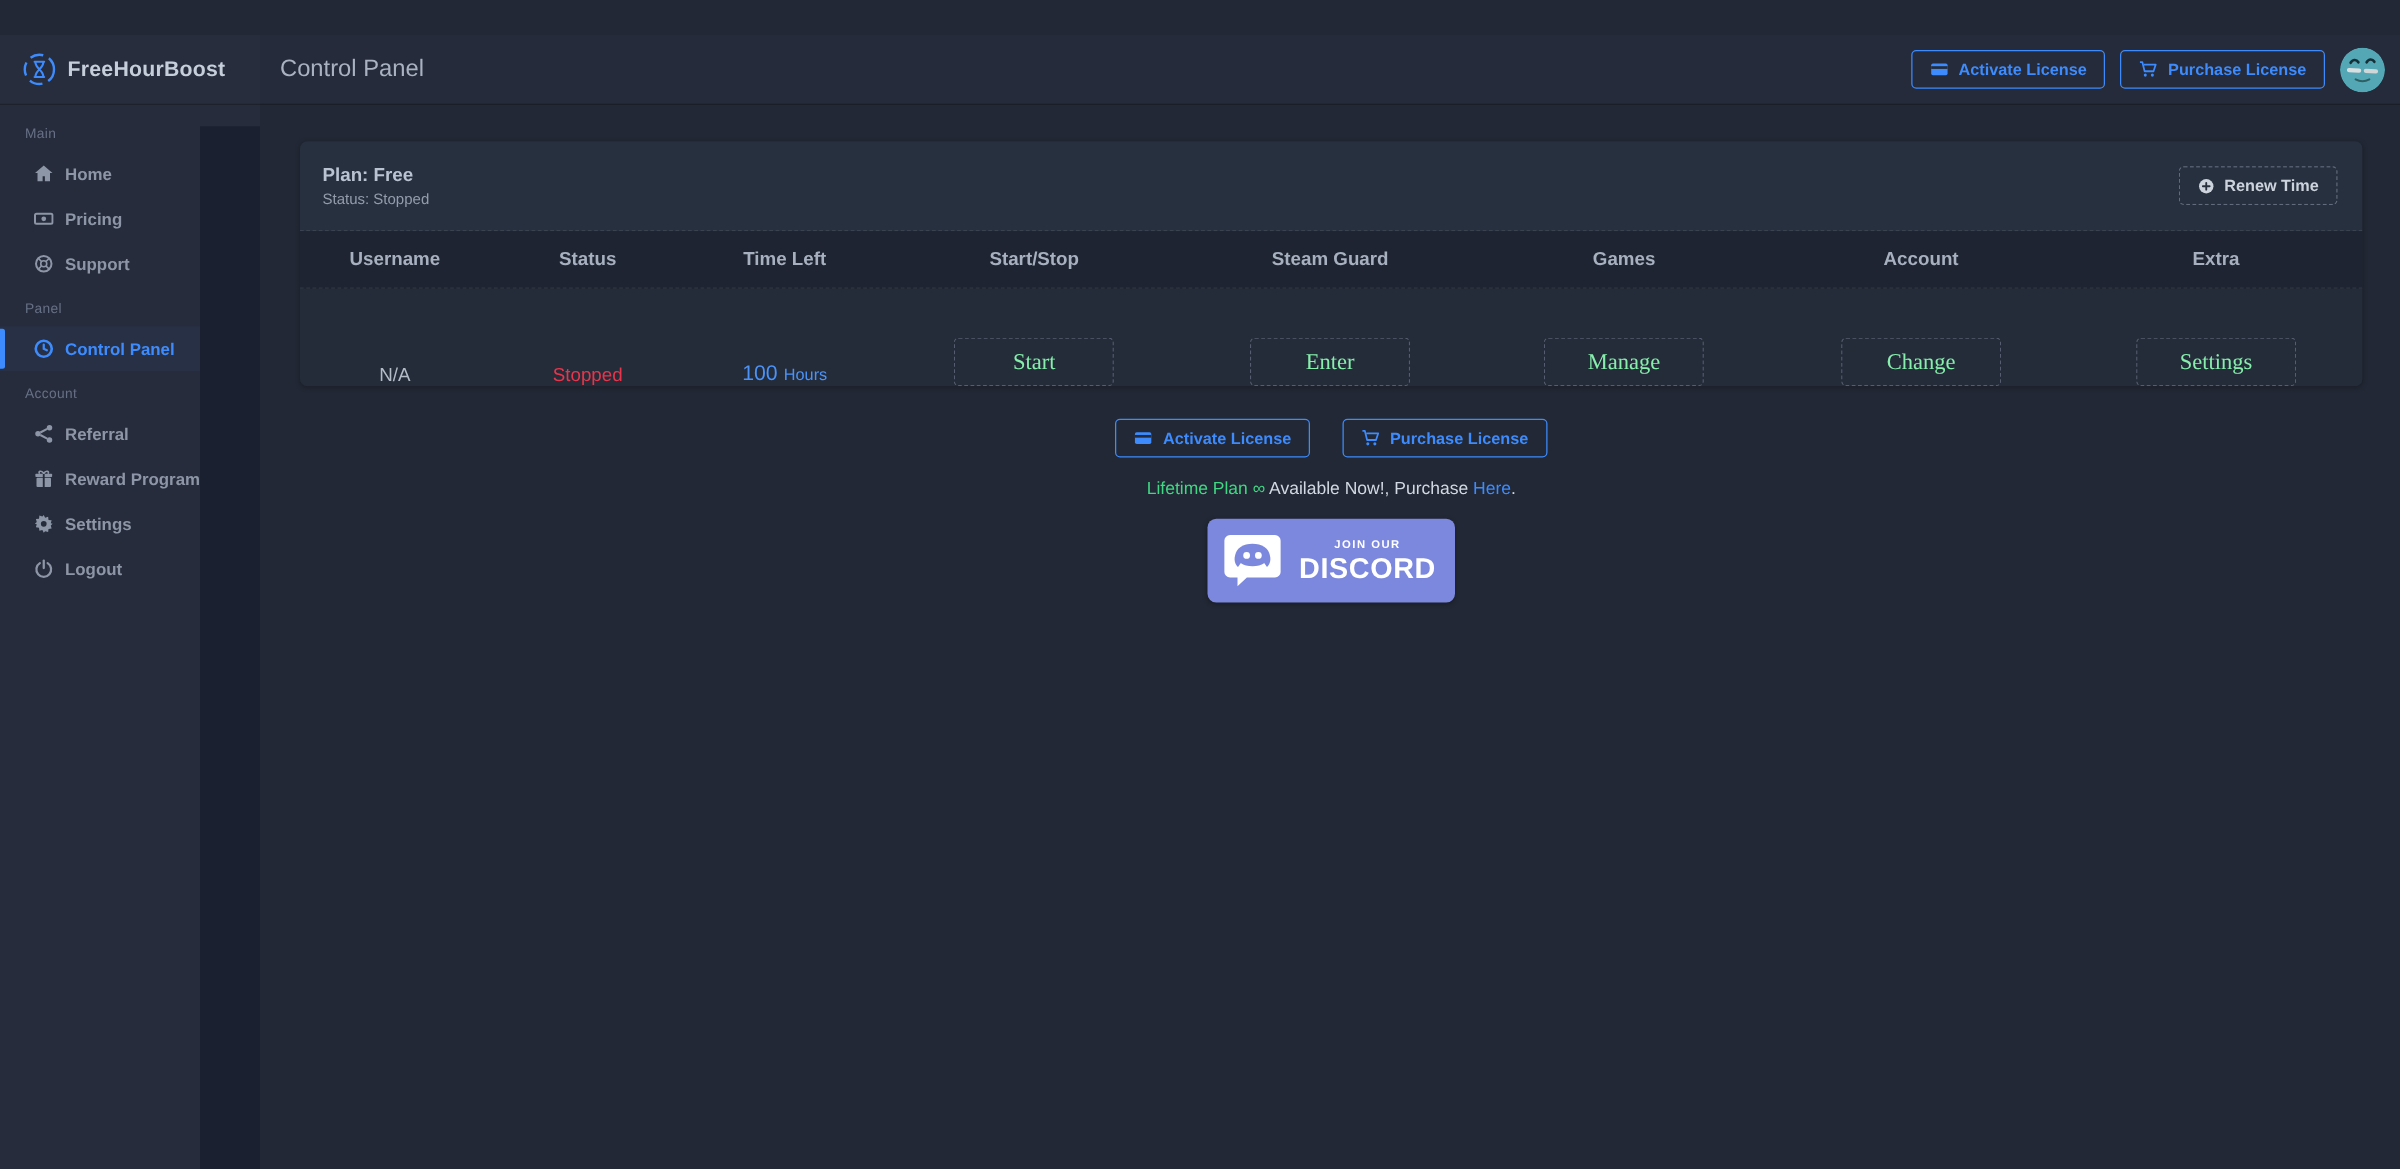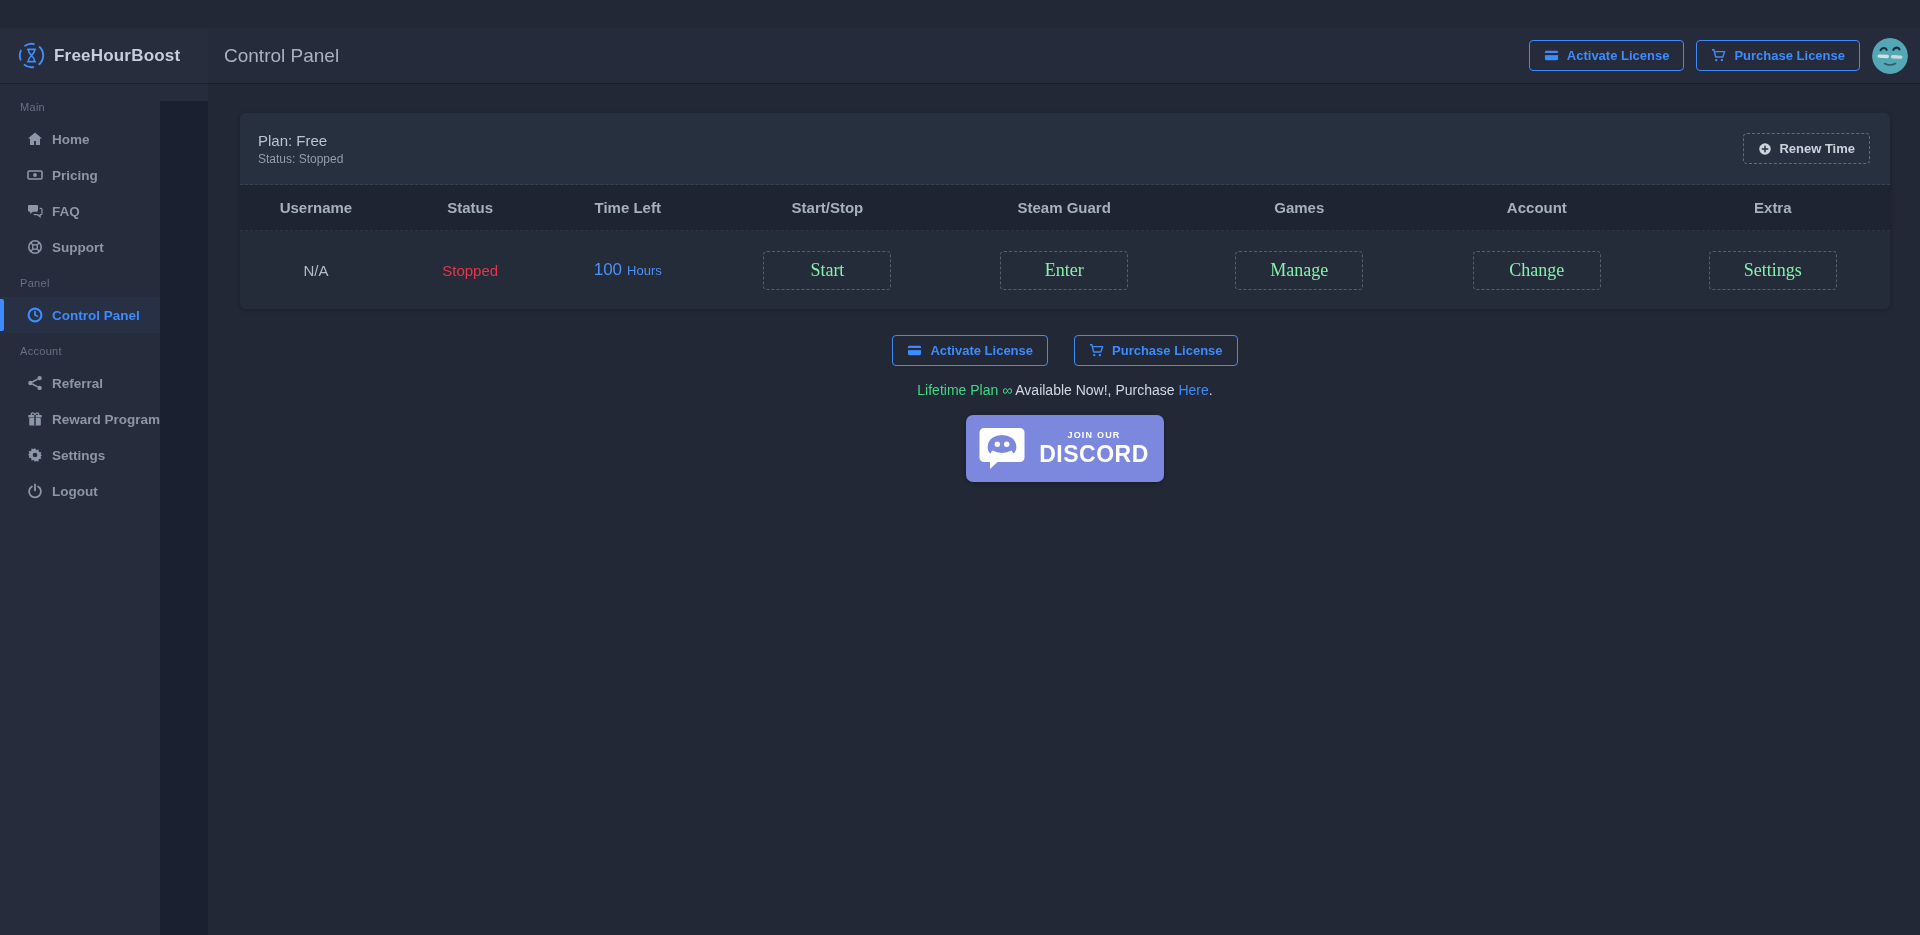--- a/index.html
+++ b/index.html
@@ -29,27 +29,27 @@
   .side-item .icon { width:18px; height:16px; display:inline-flex; justify-content:center; }
   .side-item .icon svg { width:16px; height:16px; }
   .side-item.active { color:#3d8bfd; background:rgba(61,139,253,.05); }
   .side-item.active::before { content:""; position:absolute; left:0; top:2px; bottom:2px; width:4px; background:#3d8bfd; border-radius:0 2px 2px 0; }
   .sidebar-fill { flex:1; background:#1b2030; margin-top:18px; }
 
   
   .content { grid-row:2; grid-column:2; padding:30px 30px 0 32px; overflow:hidden; }
   .card { border-radius:6px; overflow:hidden; box-shadow:0 1px 4px rgba(0,0,0,.25); }
   .card-head { height:72px; background:#27303f; display:flex; align-items:center; justify-content:space-between; padding:0 20px 0 18px; border-bottom:1px dashed rgba(255,255,255,.09); }
-  .plan-label { font-size:15px; font-weight:400; color:#b9c3d1; }
+  .plan-label { font-size:15px; font-weight:700; color:#b9c3d1; }
   .status-label { font-size:12px; color:#939cab; margin-top:3px; }
   .btn-ghost { display:inline-flex; align-items:center; gap:7px; background:transparent; border:1px dashed rgba(170,180,198,.45); border-radius:4px; color:#ccd3dd; font-size:13px; font-weight:600; font-family:inherit; padding:7px 14px; cursor:pointer; white-space:nowrap; }
   .btn-ghost .bicon { width:14px; height:14px; display:inline-flex; color:#cdd4de; }
   .btn-ghost .bicon svg { width:100%; height:100%; }
   .thead { height:46px; background:#1e2431; display:flex; align-items:center; border-bottom:1px dashed rgba(255,255,255,.09); }
-  .trow { height:78px; background:#242b39; display:flex; align-items:center; }
+  .trow { height:78px; background:#242b39; display:flex; align-items:flex-end; }
   .cell { text-align:center; }
   .th { font-size:15px; font-weight:700; color:#a6b0bf; }
   .td-user { font-size:15px; color:#b4bcc8; }
   .td-status { font-size:15px; color:#e8354b; }
   .td-time { color:#4b93f7; }
   .td-time .val { font-size:17px; }
   .td-time .unit { font-size:13px; margin-left:5px; }
 
   .row-btn { min-width:128px; padding:8px 10px; background:transparent; border:1px dashed rgba(160,170,190,.4); border-radius:4px; color:#86efac; font-size:18px; font-family:Liberation Serif, serif; cursor:pointer; }
 
@@ -132,29 +132,20 @@
             <svg viewBox="0 0 16 16">
               <rect x="1" y="4" width="14" height="8" rx="1.2" fill="none" stroke="currentColor" stroke-width="1.6"></rect>
               <circle cx="8" cy="8" r="1.9" fill="currentColor"></circle>
             </svg>
           </span>
           <span>Pricing</span>
         </div>
         <div class="side-item">
           <span class="icon">
             <svg viewBox="0 0 16 16">
-              <path d="M1 3.1C1 2.5 1.5 2 2.1 2h7.8C10.5 2 11 2.5 11 3.1v4.5c0 .6-.5 1.1-1.1 1.1H6L3.2 10.9V8.7h-1C1.5 8.7 1 8.2 1 7.6z" fill="currentColor"></path>
-              <path d="M12.6 5.3h1.2c.6 0 1.2.5 1.2 1.1v4.2c0 .6-.6 1.1-1.2 1.1h-.7v2.1l-2.7-2.1H8c-.5 0-.9-.2-1.1-.6" fill="none" stroke="currentColor" stroke-width="1.2"></path>
-            </svg>
-          </span>
-          <span>FAQ</span>
-        </div>
-        <div class="side-item">
-          <span class="icon">
-            <svg viewBox="0 0 16 16">
               <circle cx="8" cy="8" r="6.2" fill="none" stroke="currentColor" stroke-width="1.6"></circle>
               <circle cx="8" cy="8" r="2.4" fill="none" stroke="currentColor" stroke-width="1.3"></circle>
               <path d="M3.7 3.7l2.5 2.5M12.3 3.7L9.8 6.2M3.7 12.3l2.5-2.5M12.3 12.3L9.8 9.8" stroke="currentColor" stroke-width="1.3"></path>
             </svg>
           </span>
           <span>Support</span>
         </div>
         <div class="section-label">Panel</div>
         <div class="side-item active">
           <span class="icon">

